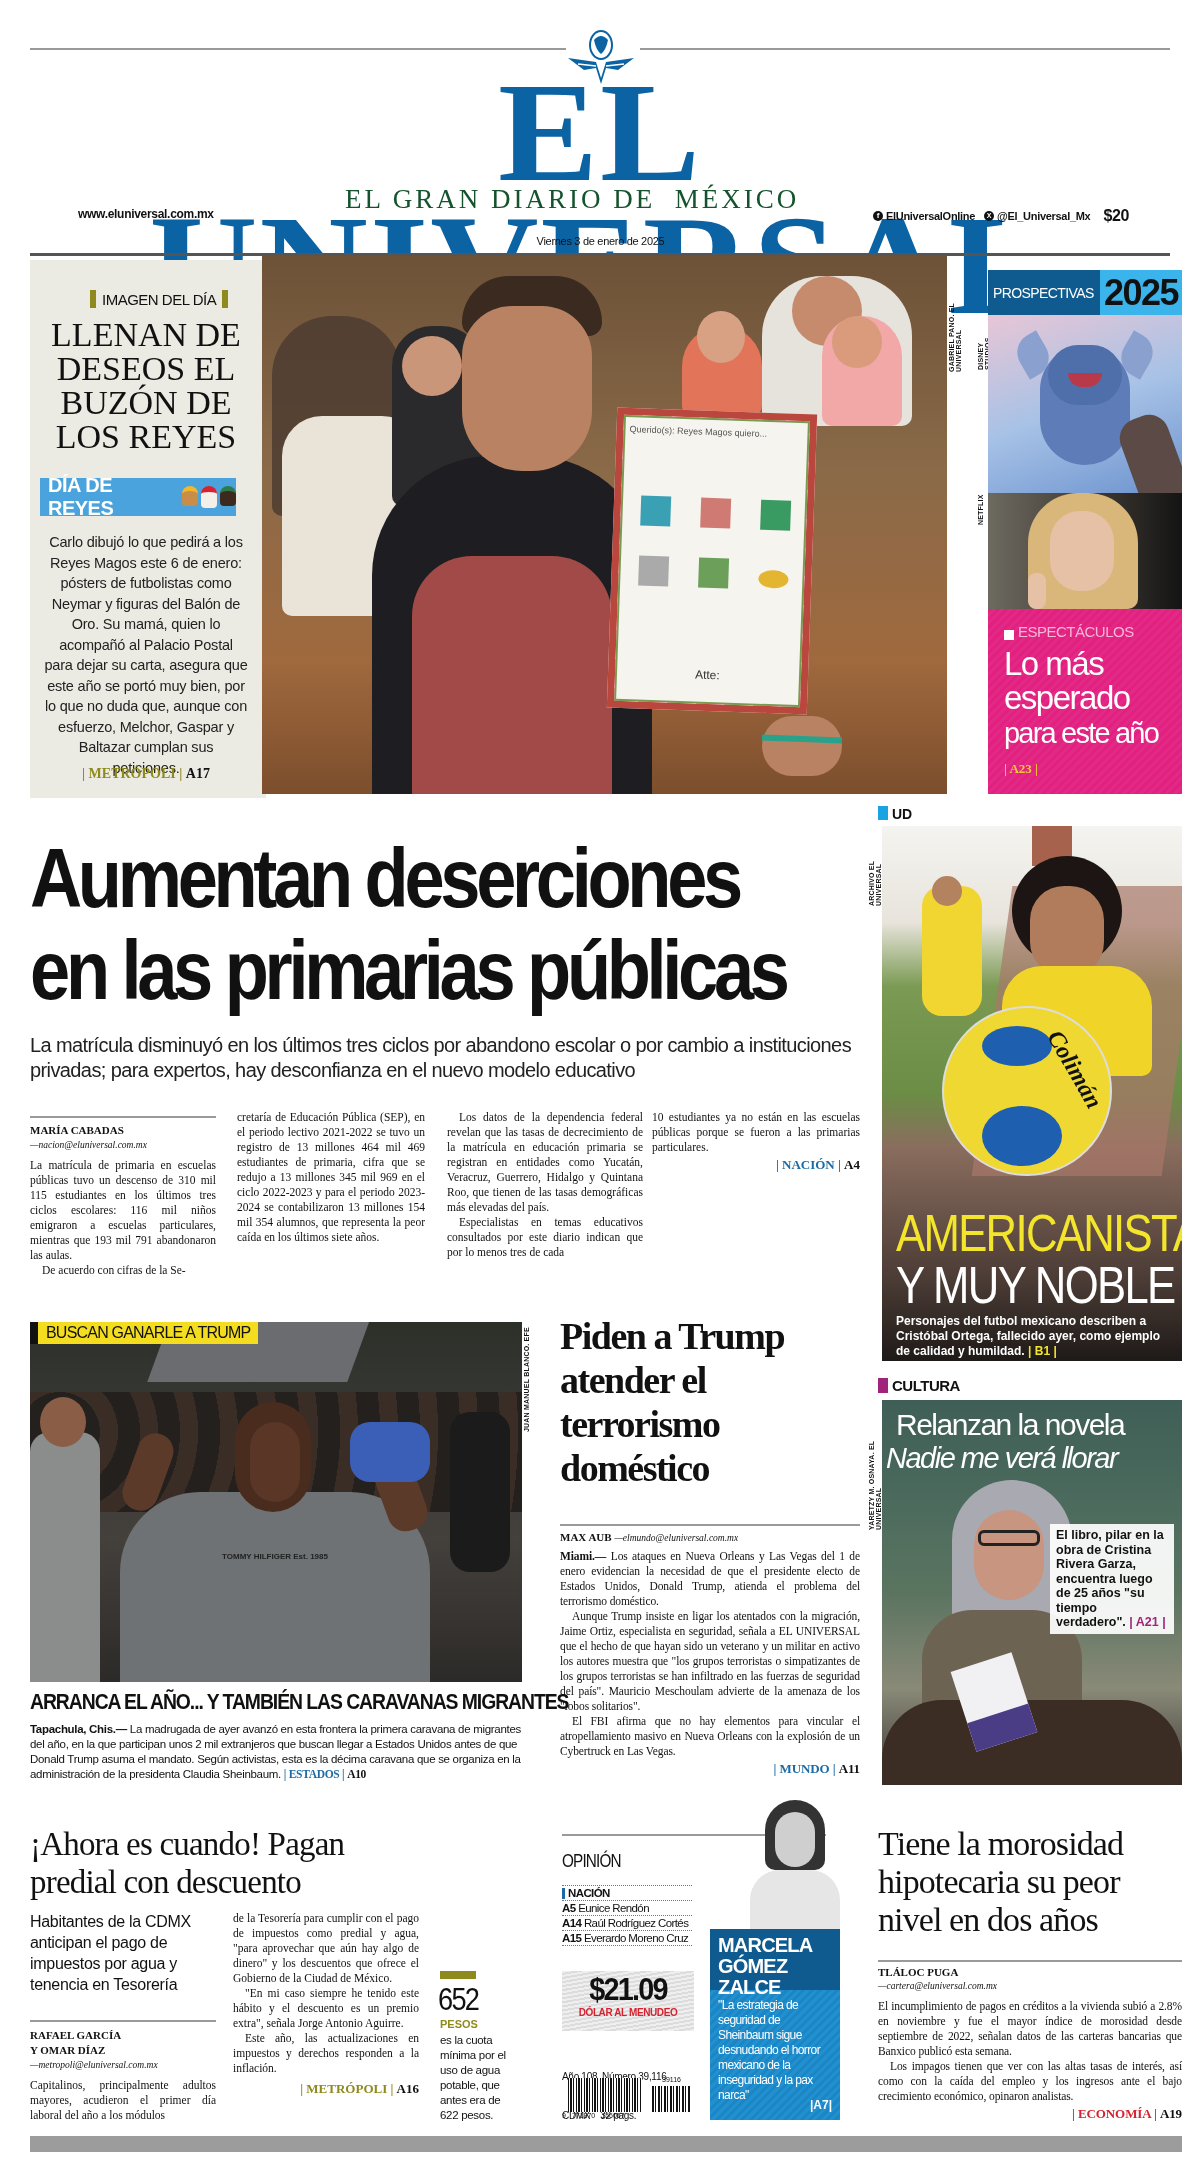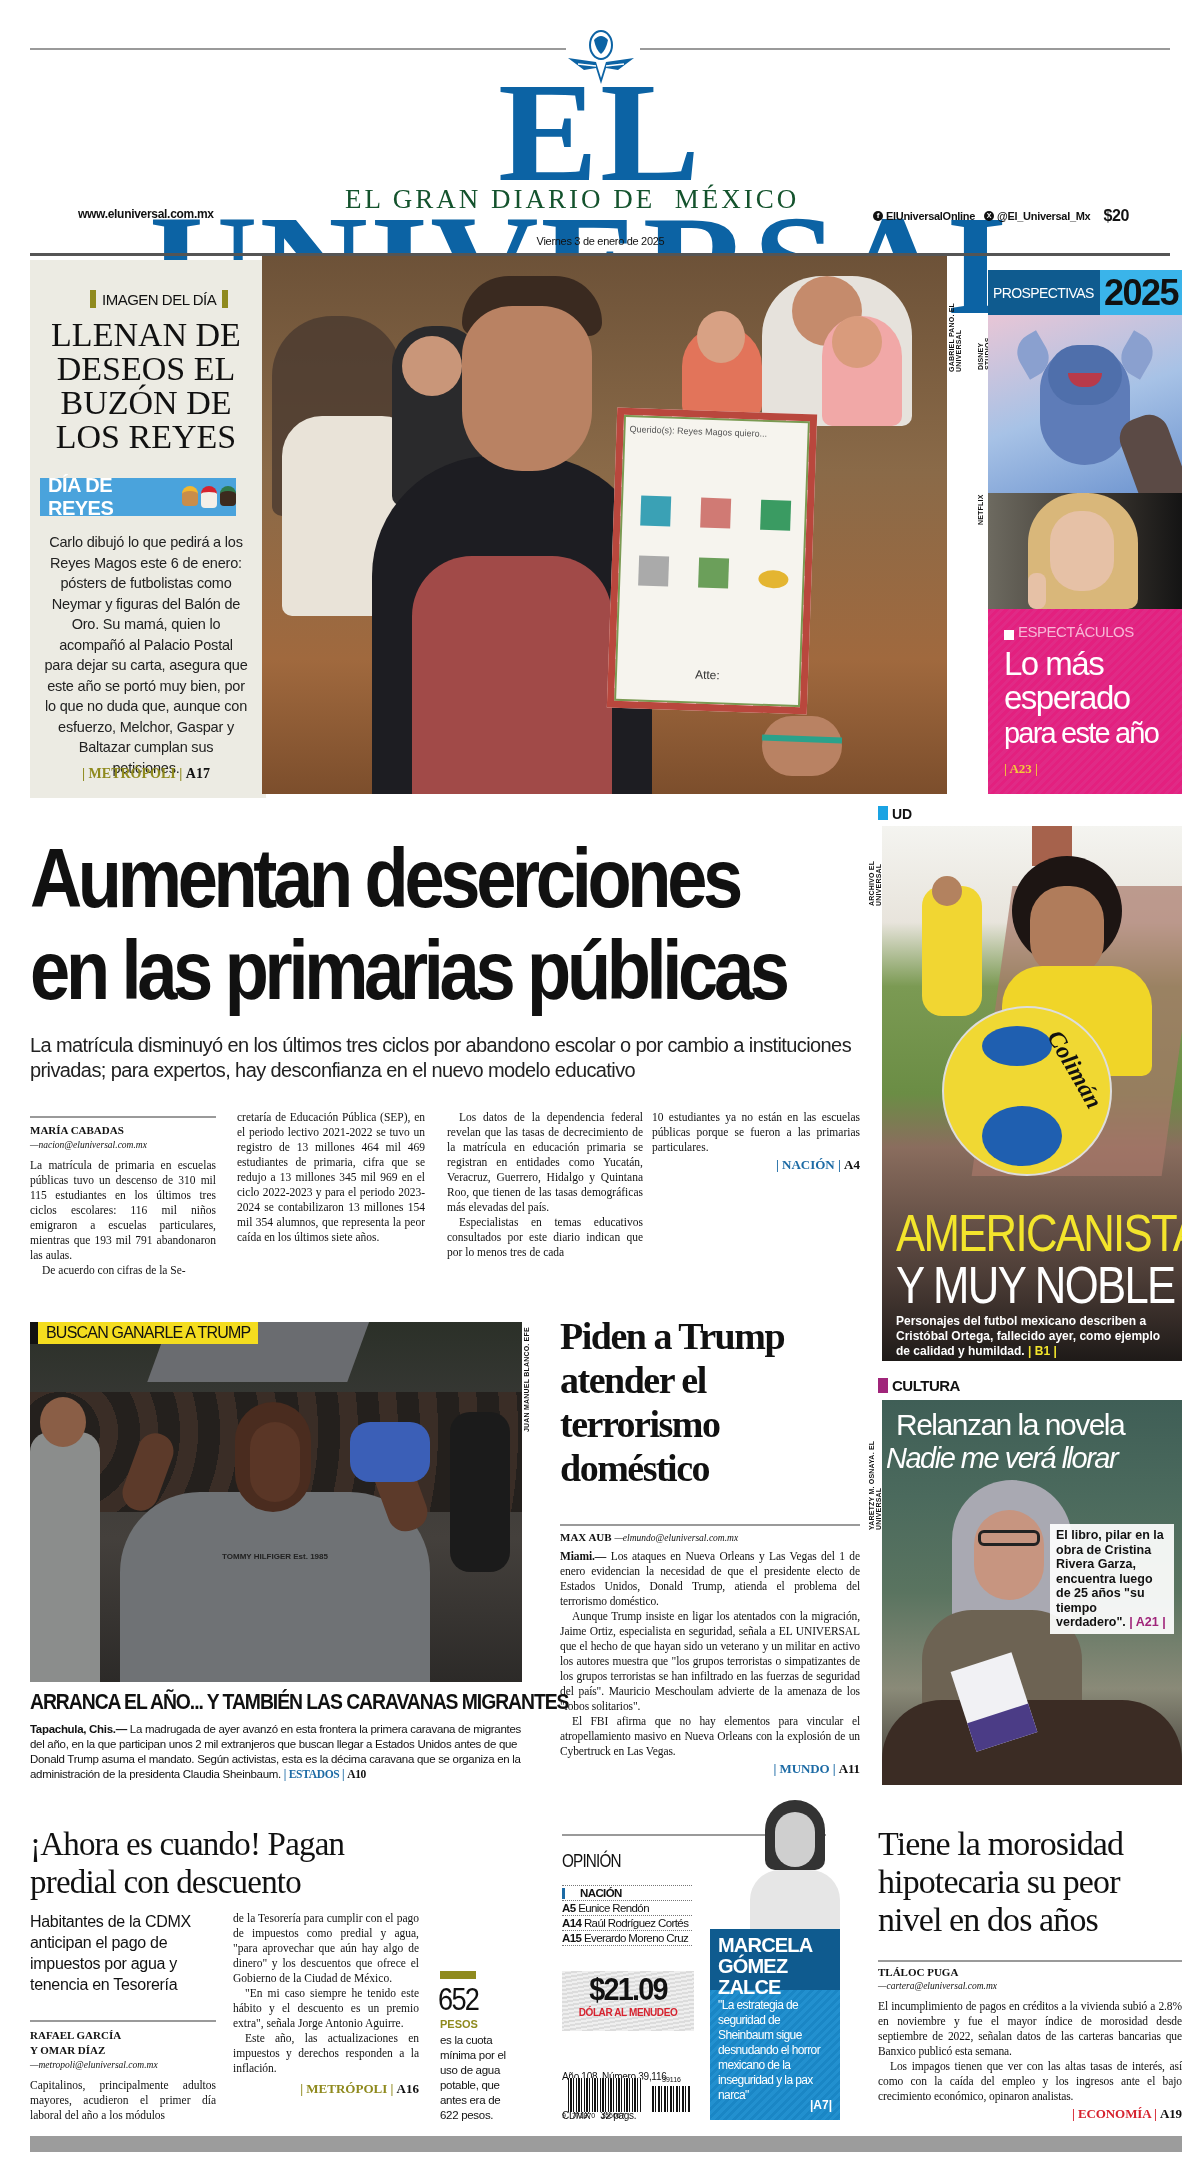--- a/index.html
+++ b/index.html
@@ -256,21 +256,21 @@
 </div>
 
 <div class="abs" style="left:440px;top:1971px;width:36px;height:8px;background:#8f8a1e"></div>
 <div class="abs sans" style="left:438px;top:1982px;font-size:32px;line-height:34px;letter-spacing:-2px;transform:scaleX(0.85);transform-origin:left">652</div>
 <div class="abs sans" style="left:440px;top:2018px;font-weight:bold;font-size:11px;color:#8f8a1e">PESOS</div>
 <div class="abs sans" style="left:440px;top:2033px;width:80px;font-size:11.5px;line-height:15px;letter-spacing:-0.3px">es la cuota mínima por el uso de agua potable, que antes era de 622 pesos.</div>
 
 <div class="rule" style="left:562px;top:1834px;width:264px;height:2px"></div>
 <div class="abs sans" style="left:562px;top:1851px;font-size:18px;letter-spacing:-1px;transform:scaleX(0.85);transform-origin:left">OPINIÓN</div>
 <div class="abs sans" style="left:562px;top:1885px;width:130px;font-size:11.5px;letter-spacing:-0.6px">
-  <div style="border-top:1px dotted #777;border-bottom:1px dotted #777;padding:1px 0;font-weight:bold;display:flex;align-items:center;gap:15px">
+  <div style="border-top:1px dotted #777;border-bottom:1px dotted #777;padding:1px 0;font-weight:bold;display:flex;align-items:center;gap:3px">
     <span style="display:inline-block;width:3px;height:11px;background:#1d6ba5"></span>
     <span>NACIÓN</span>
   </div>
   <div style="border-bottom:1px dotted #777;padding:1px 0"><b>A5</b> <span>Eunice Rendón</span></div>
   <div style="border-bottom:1px dotted #777;padding:1px 0"><b>A14</b> <span>Raúl Rodríguez Cortés</span></div>
   <div style="border-bottom:1px dotted #777;padding:1px 0"><b>A15</b> <span>Everardo Moreno Cruz</span></div>
 </div>
 <div class="abs" style="left:562px;top:1971px;width:132px;height:60px;background:repeating-linear-gradient(170deg,#efefef 0 2px,#dcdcdc 2px 4px);text-align:center">
   <div class="sans" style="font-weight:bold;font-size:32px;line-height:36px;letter-spacing:-2px;transform:scaleX(0.9)">$21.09</div>
   <div class="sans" style="color:#d6232f;font-weight:bold;font-size:10px;letter-spacing:-0.4px">DÓLAR AL MENUDEO</div>

